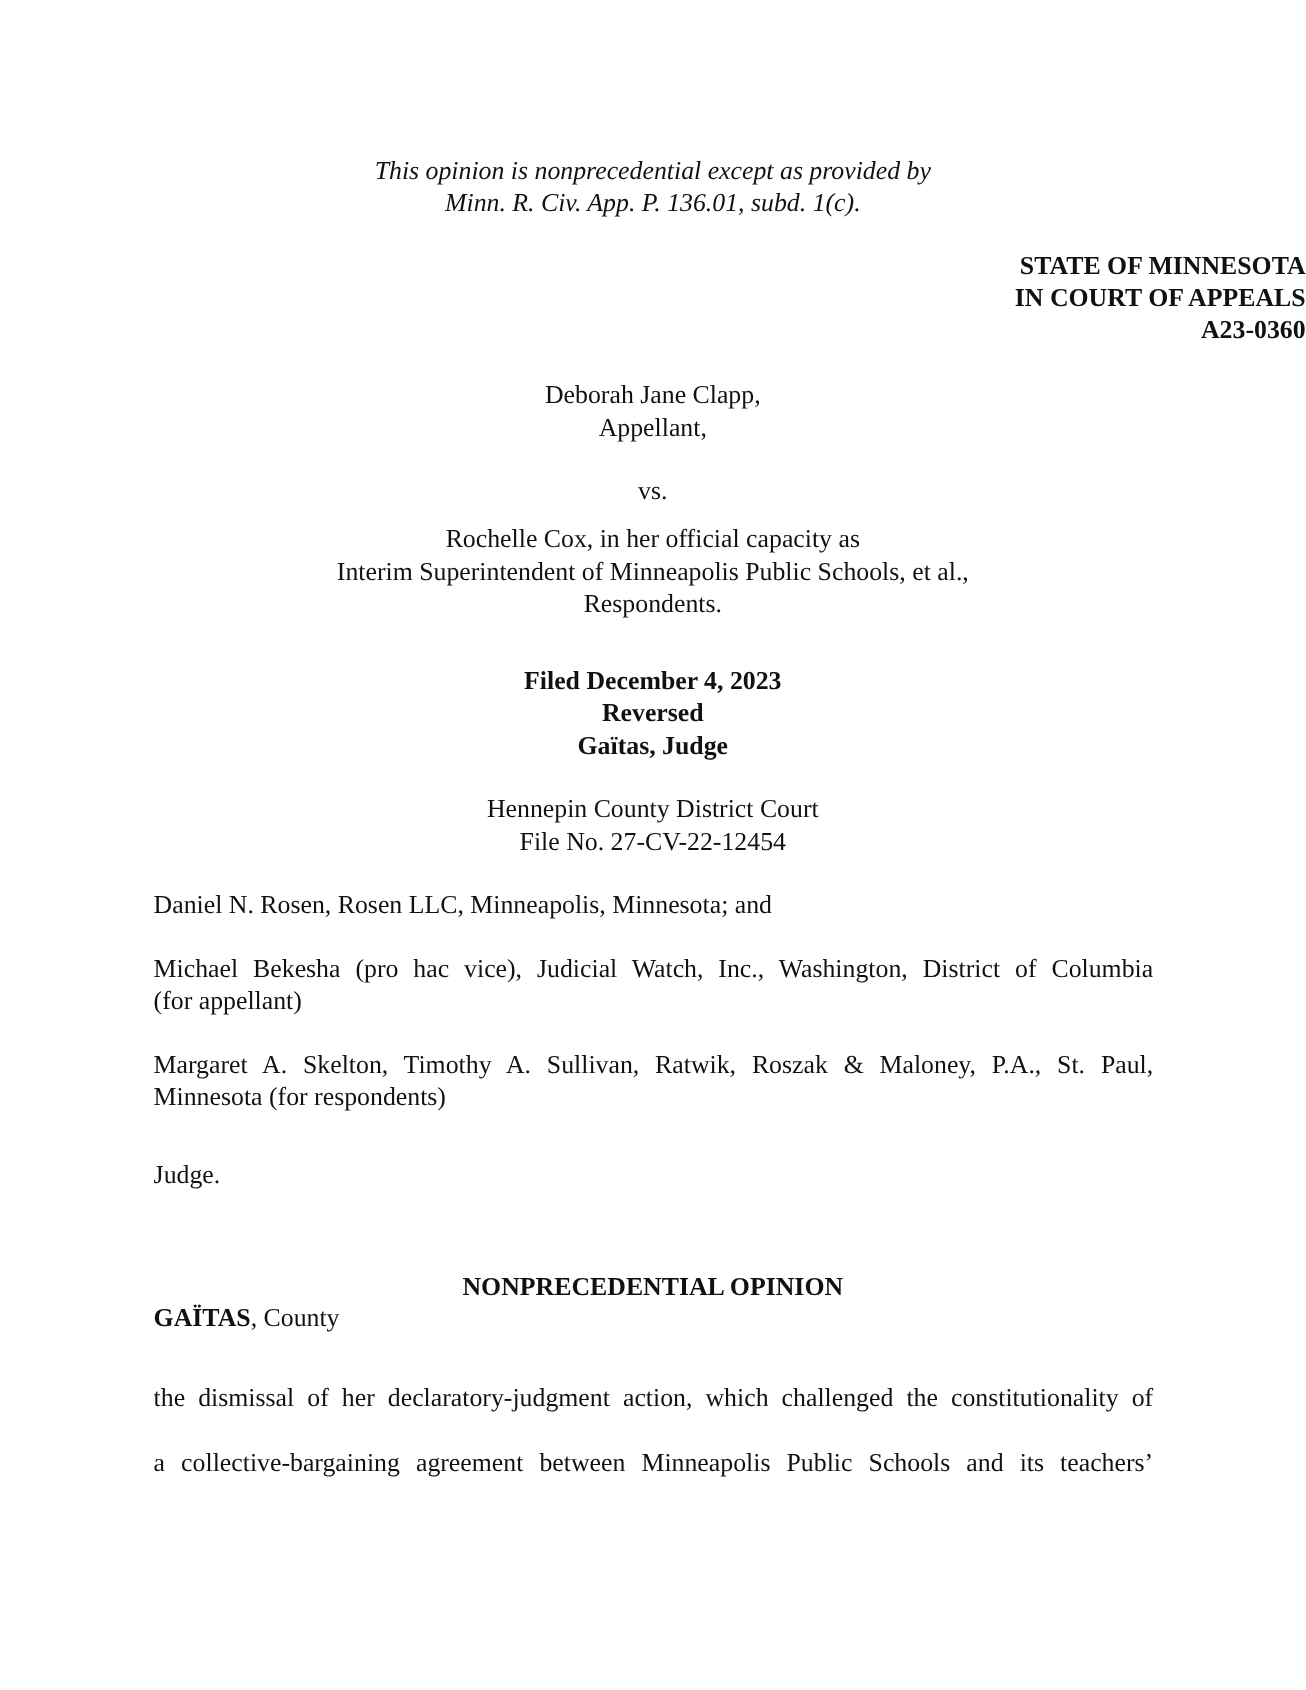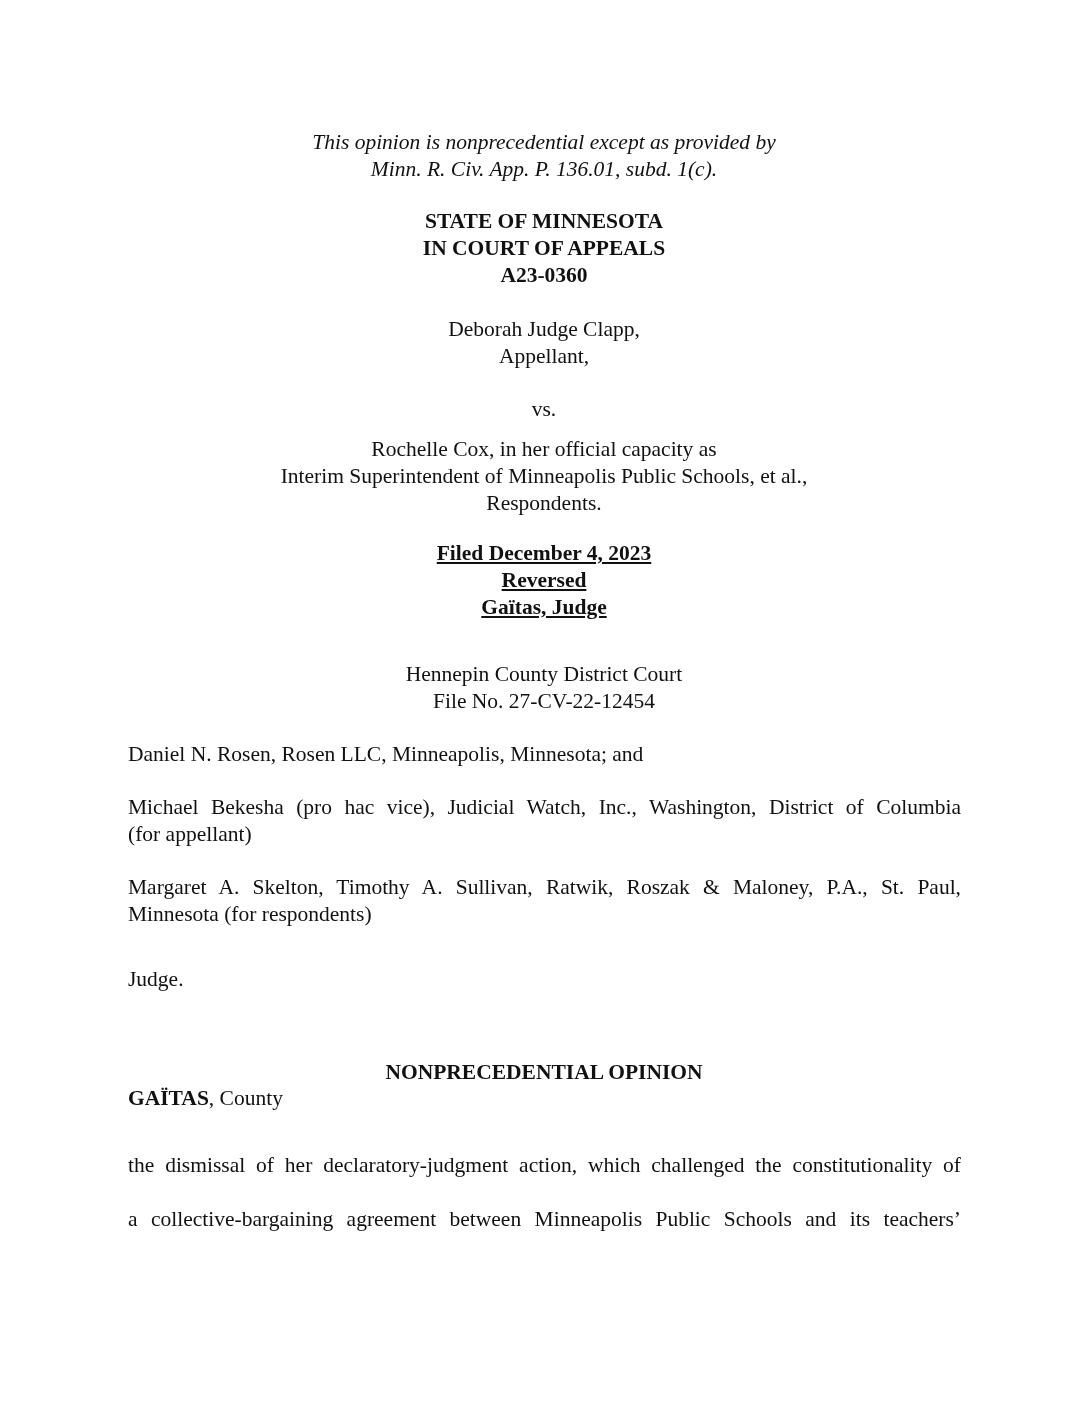--- a/index.html
+++ b/index.html
@@ -21,42 +21,42 @@
 </head>
 <body>
 
 <div class="page">
 
   <div class="center italic" style="top:129px;">
     <span class="line">This opinion is nonprecedential except as provided by</span>
     <span class="line">Minn. R. Civ. App. P. 136.01, subd. 1(c).</span>
   </div>
 
-  <div class="center bold" style="top:208px;">
+  <div class="center bold" style="top:208px;text-align:right;">
     <span class="line">STATE OF MINNESOTA</span>
     <span class="line">IN COURT OF APPEALS</span>
     <span class="line">A23-0360</span>
   </div>
 
   <div class="center" style="top:316px;">
-    <span class="line">Deborah Judge Clapp,</span>
+    <span class="line">Deborah Jane Clapp,</span>
     <span class="line">Appellant,</span>
   </div>
 
   <div class="center" style="top:396px;">
     <span class="line">vs.</span>
   </div>
 
   <div class="center" style="top:436px;">
     <span class="line">Rochelle Cox, in her official capacity as</span>
     <span class="line">Interim Superintendent of Minneapolis Public Schools, et al.,</span>
     <span class="line">Respondents.</span>
   </div>
 
-  <div class="center bold" style="top:540px;text-decoration:underline;">
+  <div class="center bold" style="top:554px;">
     <span class="line">Filed December 4, 2023</span>
     <span class="line">Reversed</span>
     <span class="line">Gaïtas, Judge</span>
   </div>
 
   <div class="center" style="top:661px;">
     <span class="line">Hennepin County District Court</span>
     <span class="line">File No. 27-CV-22-12454</span>
   </div>
 

